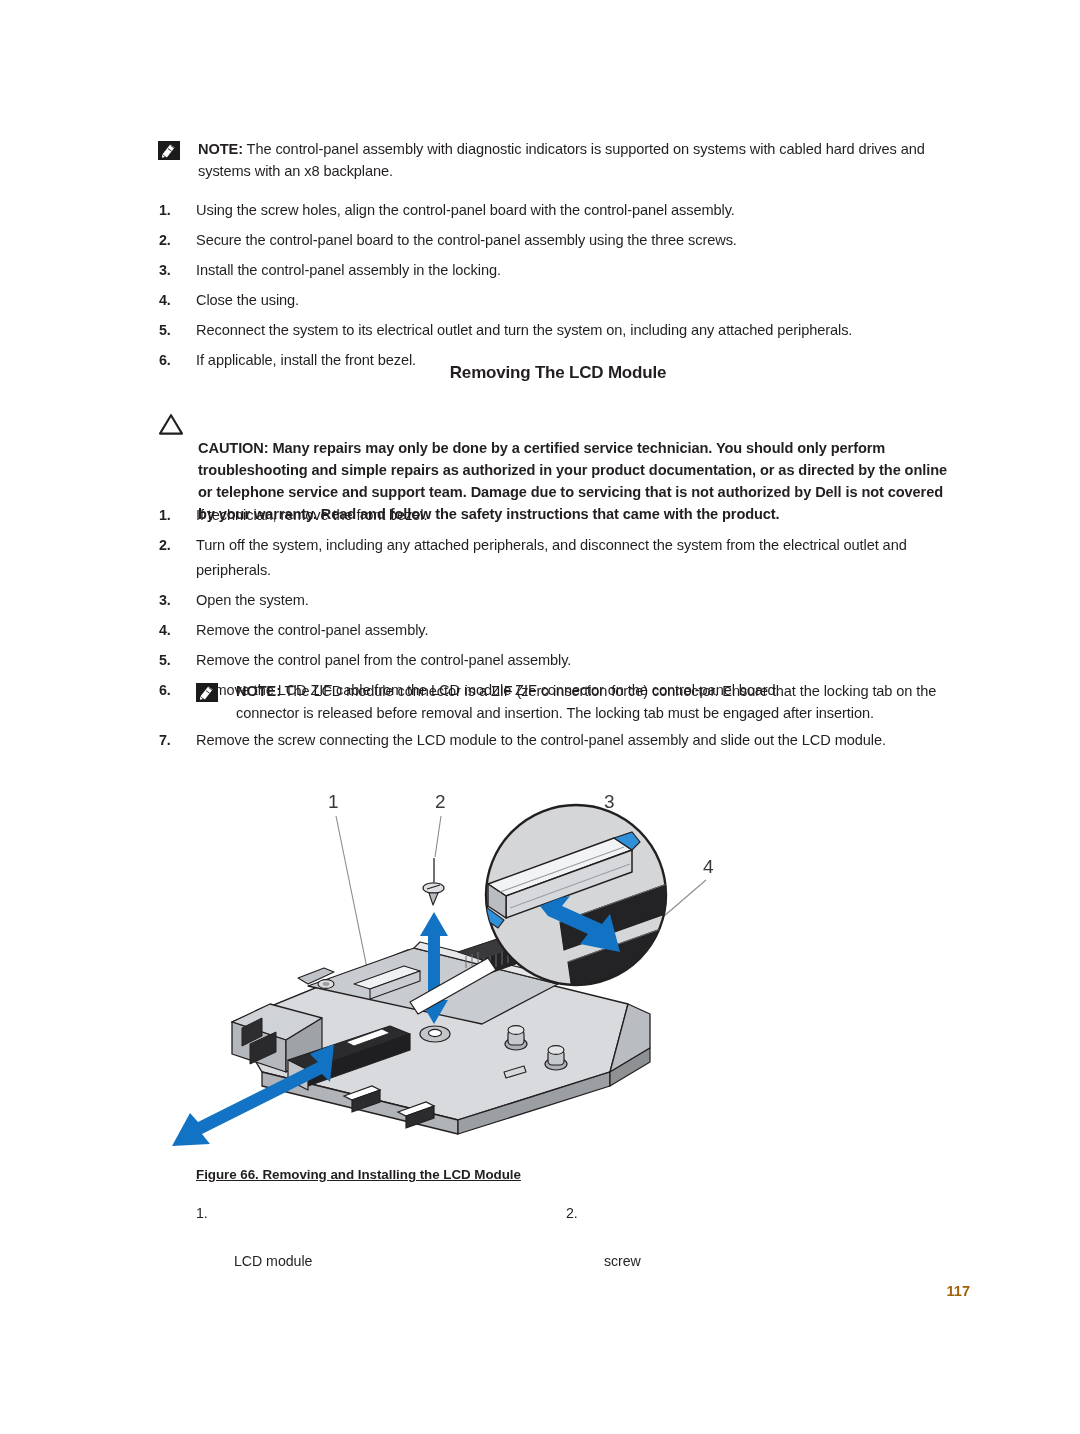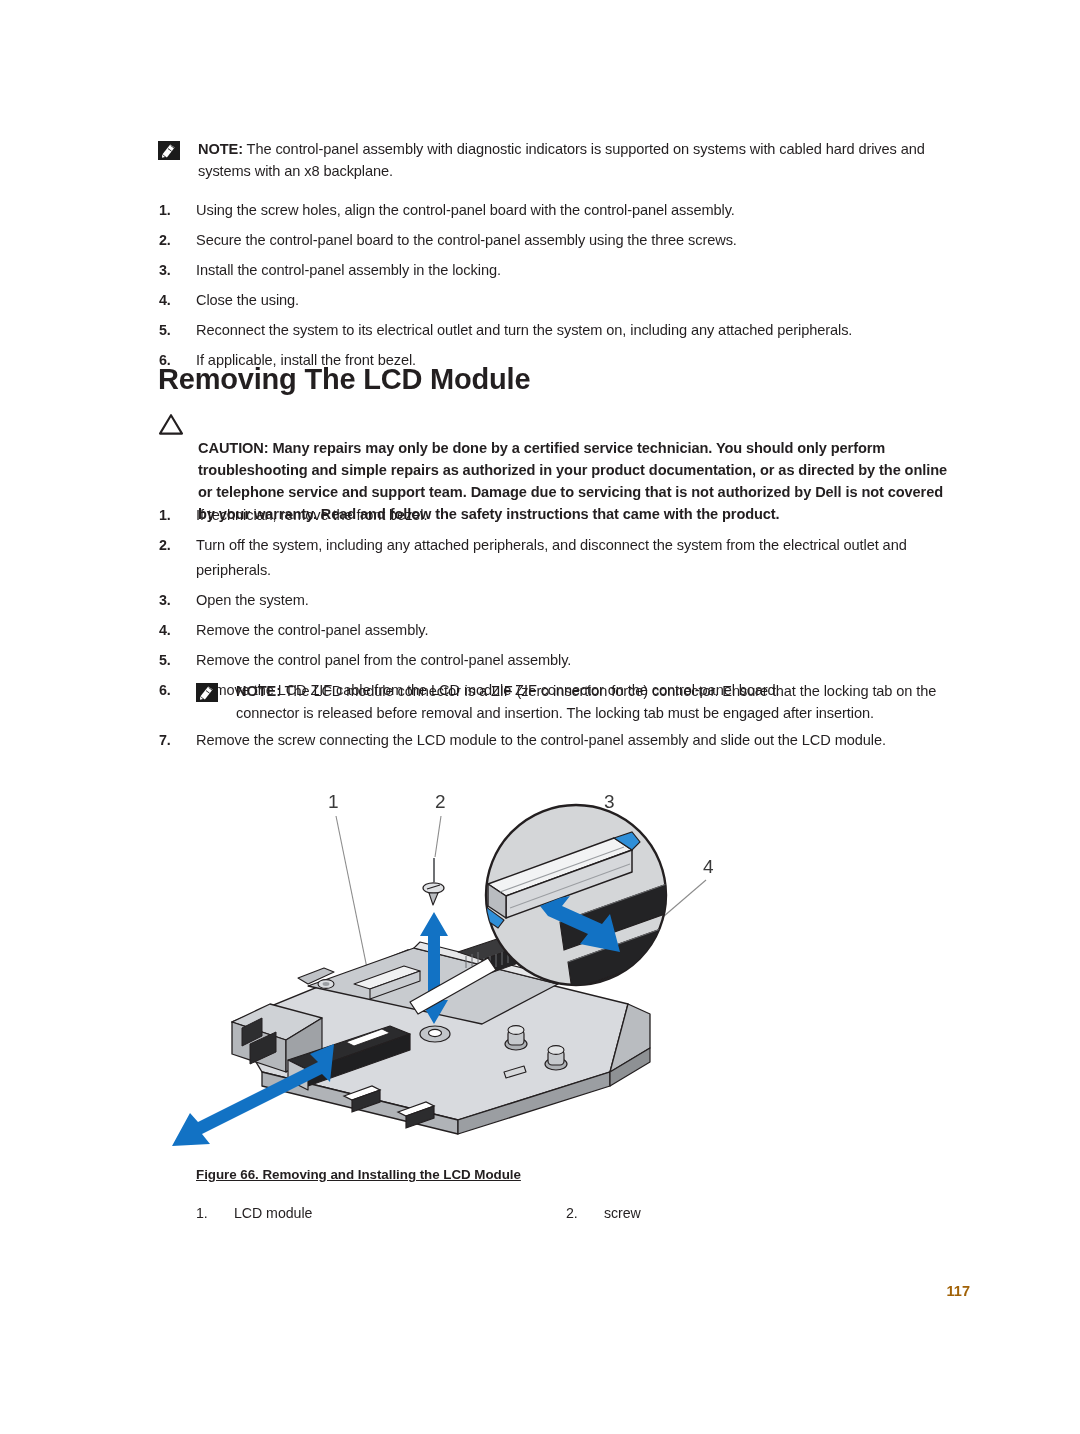--- a/index.html
+++ b/index.html
@@ -92,25 +92,26 @@
     width: 26px;
     font-weight: bold;
     font-size: 14.3px;
   }
   .step-text {
     display: block;
   }
 
   
   .section-heading {
-    font-size: 29px;
+    font-size: 17px;
     font-weight: bold;
     letter-spacing: -0.2px;
     margin: 0;
     color: #231f20;
+    text-align: center;
   }
 
   
   .figure-wrap {
     position: absolute;
     left: 158px;
     top: 772px;
     width: 800px;
     height: 400px;
   }
@@ -142,21 +143,21 @@
   .legend-col {
     width: 50%;
     display: flex;
     font-size: 14.2px;
     letter-spacing: -0.05px;
   }
   .legend-num {
     width: 38px;
     flex: 0 0 38px;
   }
-  .legend-label { flex: 1 1 auto; }
+  .legend-label { flex: 1 1 auto; margin-top: 48px; }
 
   
   .page-number {
     position: absolute;
     right: 110px;
     top: 1283px;
     font-size: 14.5px;
     font-weight: bold;
     color: #a16207;
   }

